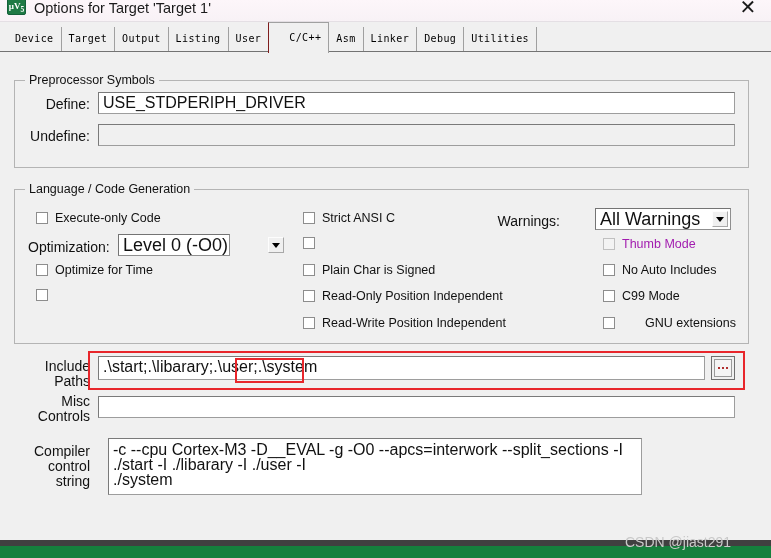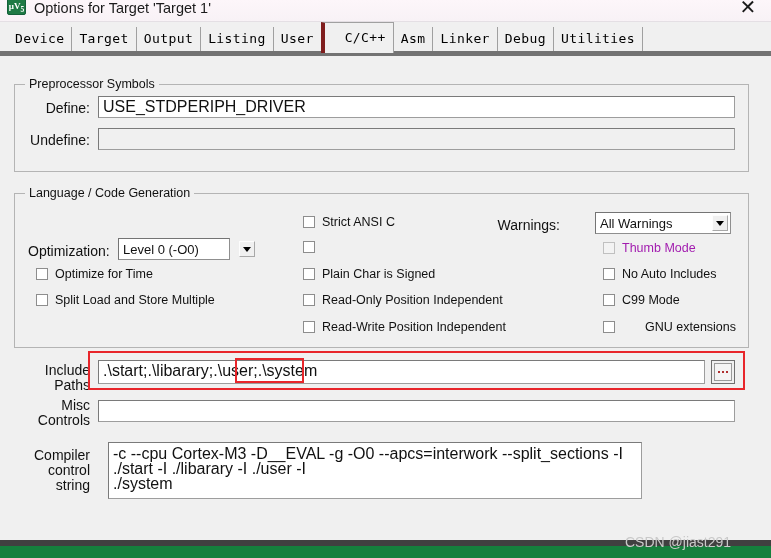--- a/index.html
+++ b/index.html
@@ -78,36 +78,36 @@
     width: 771px;
     height: 30px;
     background: #f0f0f0;
     display: flex;
     align-items: flex-end;
     padding-left: 8px;
     box-sizing: border-box;
   }
   .tab {
     font-family: "DejaVu Sans Mono", monospace;
-    font-size: 13px;
+    font-size: 10px;
     letter-spacing: 0.4px;
     padding: 3px 7px 4px 7px;
     background: #f0f0f0;
     border-right: 1px solid #a0a0a0;
     color: #000;
     height: 18px;
     box-sizing: content-box;
     line-height: 17px;
     white-space: nowrap;
     cursor: default;
     margin-top: 37px;
   }
   .tab.active {
     background: #f0f0f0;
-    border-left: 4px solid #7f1d1d;
+    border-left: 1px solid #7f1d1d;
     border-top: 1px solid #a0a0a0;
     border-right: 1px solid #a0a0a0;
     border-bottom: none;
     padding-top: 6px;
     padding-bottom: 5px;
     height: 19px;
     position: relative;
     top: 1px;
     z-index: 3;
     margin-left: -1px;
@@ -118,21 +118,21 @@
     height: 1px;
   }
 
   
   .page {
     position: absolute;
     left: 0; top: 51px;
     width: 771px;
     height: 465px;
     background: #f0f0f0;
-    border-top: 5px solid #737373;
+    border-top: 1px solid #737373;
     box-sizing: border-box;
   }
 
   
   .group {
     position: absolute;
     border: 1px solid #b4b4b4;
     border-top: 1px solid #b4b4b4;
     background: transparent;
   }
@@ -213,21 +213,21 @@
   
   .combo {
     position: absolute;
     background: #ffffff;
     border: 1px solid #8f8f8f;
     border-top-color: #747474;
     border-left-color: #747474;
     box-sizing: border-box;
     display: flex;
     align-items: center;
-    font-size: 13px;
+    font-size: 18px;
     color: #111;
     padding-left: 4px;
     cursor: default;
   }
   .combo .combo-text { flex: 1 1 auto; white-space: nowrap; }
   .combo .arrow-btn {
     width: 16px;
     height: calc(100% - 4px);
     margin: 2px 2px 2px 0;
     background: #f0f0f0;
@@ -355,32 +355,35 @@
   </div>
   <div class="lbl right" style="left:26px; top:44px; width:64px;">Define:</div>
   <div class="field" style="left:98px; top:40px; width:637px; height:22px;">USE_STDPERIPH_DRIVER</div>
   <div class="lbl right" style="left:22px; top:76px; width:68px;">Undefine:</div>
   <div class="field disabled" style="left:98px; top:72px; width:637px; height:22px;"></div>
 
   <div class="group" id="grp-lang">
     <div class="group-title">Language / Code Generation</div>
   </div>
 
+  <div class="cb" style="left:36px; top:159px;">
+    <span class="box"></span>
+    <span>Execute-only Code</span>
+  </div>
   <div class="lbl" style="left:28px; top:187px;">Optimization:</div>
   <div class="combo" style="left:118px; top:182px; width:112px; height:22px;gap:40px;">
     <span class="combo-text">Level 0 (-O0)</span>
     <span class="arrow-btn"></span>
   </div>
   <div class="cb" style="left:36px; top:211px;">
     <span class="box"></span>
     <span>Optimize for Time</span>
   </div>
   <div class="cb" style="left:36px; top:237px;">
     <span class="box"></span>
-    <span>Split Load and Store Multiple</span>
   </div>
 
   <div class="cb" style="left:303px; top:159px;">
     <span class="box"></span>
     <span>Strict ANSI C</span>
   </div>
   <div class="cb" style="left:303px; top:185px;">
     <span class="box"></span>
   </div>
   <div class="cb" style="left:303px; top:211px;">

